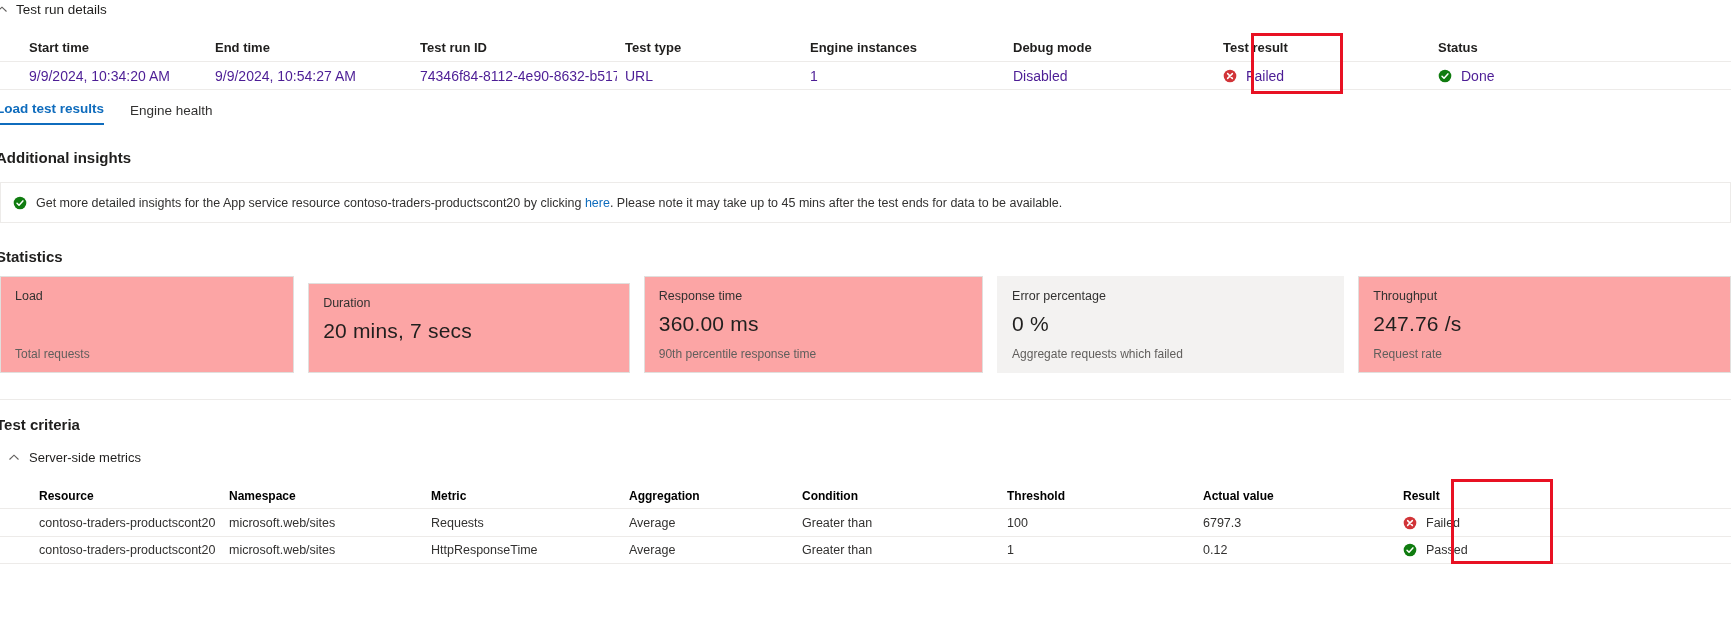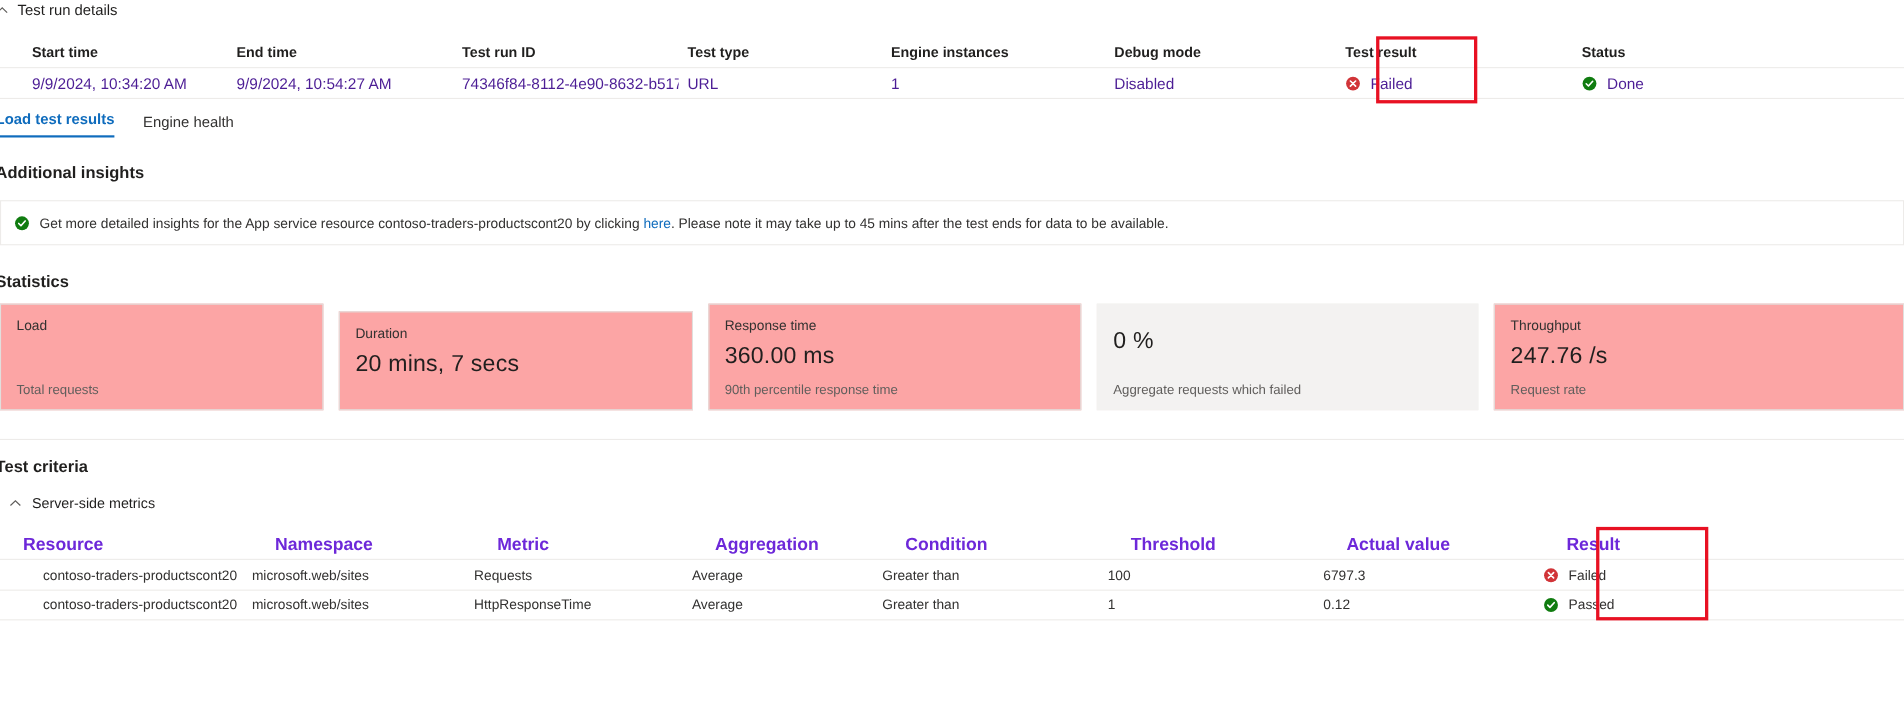--- a/index.html
+++ b/index.html
@@ -82,21 +82,21 @@
 
   
   .tc-title { position:absolute; left:-4px; top:416px; }
   .tc-collapse { position:absolute; left:8px; top:450px; display:flex; align-items:center; gap:9px; font-size:13px; color:#201f1e;}
 
   .crit-table { position:absolute; left:0; top:483px; width:1731px; }
   .ct-head, .ct-row { display:flex; align-items:center; }
   .ct-head { height:25px; }
   .ct-row { height:28px; border-top:1px solid #edebe9; }
   .ct-row.last { border-bottom:1px solid #edebe9; }
-  .ct-head .cc { font-size:16px; font-weight:600; color:#6d28d9;padding-left:21px; }
+  .ct-head .cc { font-size:12px; font-weight:600; color:#000000; }
   .ct-row .cc { font-size:12.5px; color:#323130; }
   .cc { overflow:hidden; white-space:nowrap; }
   .k0 { width:229px; padding-left:39px; }
   .k1 { width:202px; }
   .k2 { width:198px; }
   .k3 { width:173px; }
   .k4 { width:205px; }
   .k5 { width:196px; }
   .k6 { width:200px; }
   .k7 { width:240px; }
@@ -185,20 +185,21 @@
       <div class="card-label">Duration</div>
       <div class="card-value">20 mins, 7 secs</div>
       <div class="card-caption"></div>
     </div>
     <div class="card w3">
       <div class="card-label">Response time</div>
       <div class="card-value">360.00 ms</div>
       <div class="card-caption">90th percentile response time</div>
     </div>
     <div class="card w4 gray">
+      <div class="card-label">Error percentage</div>
       <div class="card-value">0 %</div>
       <div class="card-caption">Aggregate requests which failed</div>
     </div>
     <div class="card w5">
       <div class="card-label">Throughput</div>
       <div class="card-value">247.76 /s</div>
       <div class="card-caption">Request rate</div>
     </div>
   </div>
 

